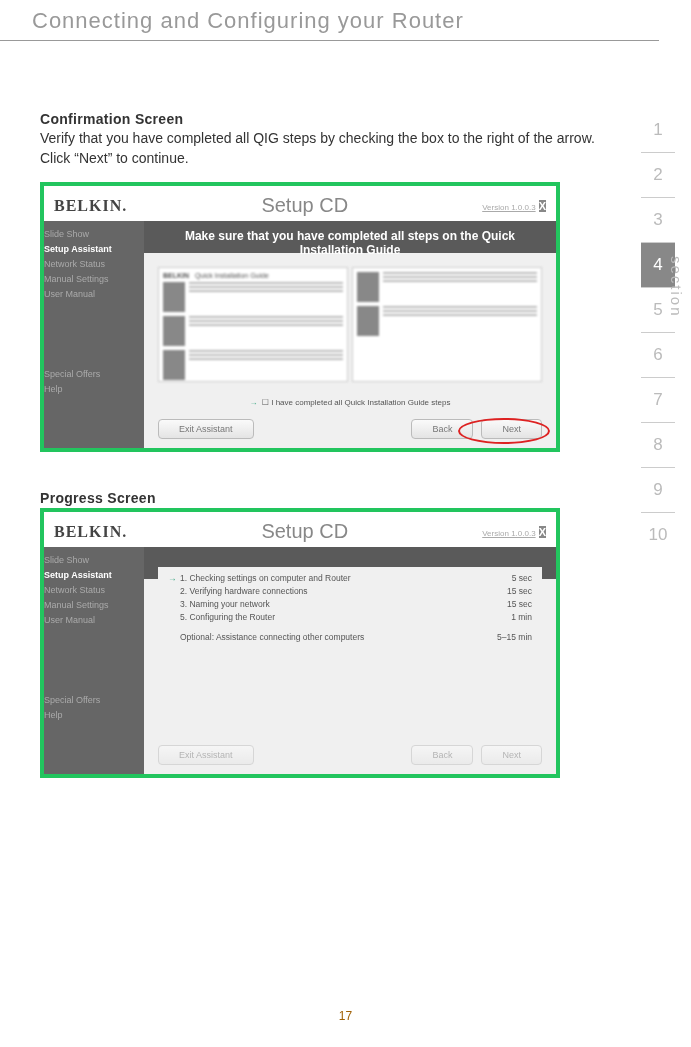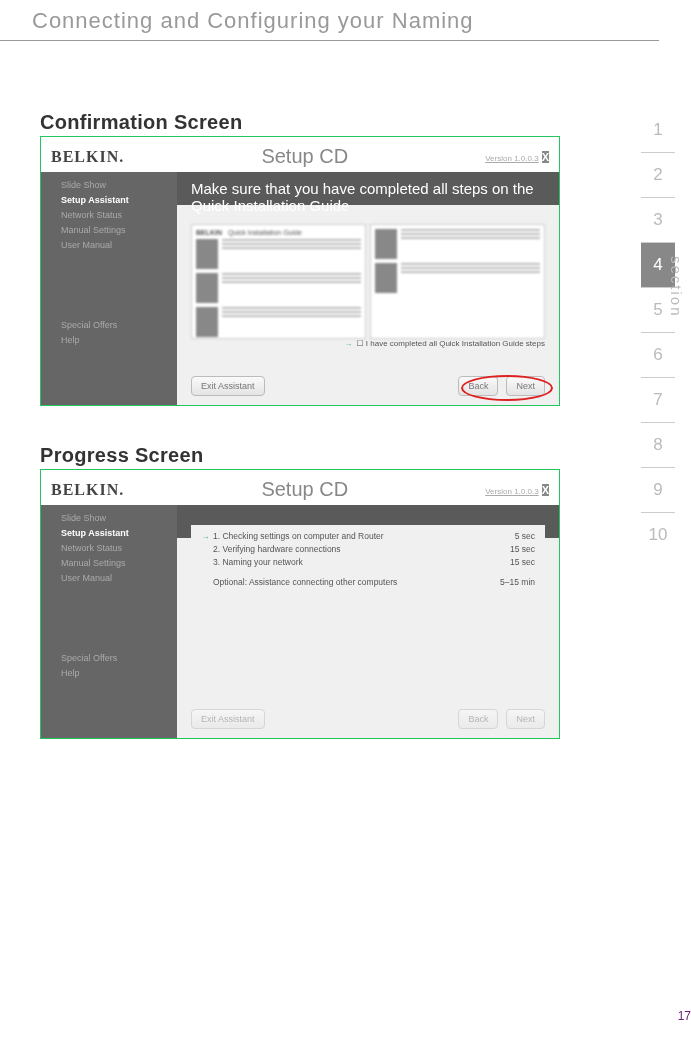--- a/index.html
+++ b/index.html
@@ -21,31 +21,31 @@
       border: none;
       border-top: 1.5px solid #999;
       margin: 0 32px 0 0;
     }
     .content {
       padding: 70px 78px 0 40px;
       color: #333;
     }
     .block-heading {
       font-weight: bold;
-      font-size: 20px;
+      font-size: 14px;
       letter-spacing: 0.3px;
       margin-bottom: 2px;
     }
     .block-body {
       font-size: 14px;
       line-height: 1.4;
       margin-bottom: 14px;
     }
     .screenshot-box {
-      border: 1px solid #22c55e;
+      border: 4px solid #22c55e;
       width: 520px;
       height: 270px;
       position: relative;
       background: #fff;
       margin-bottom: 38px;
       overflow: hidden;
     }
     .ss-titlebar {
       display: flex;
       align-items: center;
@@ -73,63 +73,64 @@
       text-align: center;
       line-height: 16px;
       font-size: 11px;
       font-weight: bold;
     }
     .ss-body {
       display: flex;
       height: calc(100% - 34px);
     }
     .ss-sidebar {
-      width: 136px;
+      width: 100px;
       background: #666;
-      padding: 8px 20px;
+      padding: 8px 0;
       font-size: 9px;
       color: #aaa;
       filter: blur(0.6px);
     }
     .ss-sidebar div { margin-bottom: 5px; }
     .ss-sidebar .active { color: #fff; font-weight: bold; }
     .ss-main {
       flex: 1;
       background: linear-gradient(#5a5a5a 0%, #5a5a5a 14%, #f0f0f0 14%, #f0f0f0 100%);
       position: relative;
       padding: 8px 14px;
       font-size: 8px;
       color: #ddd;
     }
     .ss-instr {
-      font-weight: normal;
+      font-weight: bold;
       color: #fff;
-      font-size: 15px;
+      font-size: 12px;
       filter: blur(0.4px);
+      text-align: center;
     }
     .qig-panels {
       margin-top: 10px;
       display: flex;
       gap: 4px;
       height: 115px;
       filter: blur(0.8px);
     }
     .qig-panel {
       background: #fff;
       border: 1px solid #ccc;
       flex: 1;
       padding: 4px;
     }
     .qig-panel .row { display: flex; gap: 4px; margin-bottom: 4px; }
     .qig-panel .thumb { width: 22px; height: 30px; background: #888; }
     .qig-panel .lines { flex: 1; }
     .qig-panel .lines .l { height: 2px; background: #bbb; margin-bottom: 2px; }
     .confirm-line {
-      margin-top: 0;
-      text-align: right;
+      margin-top: 16px;
+      text-align: center;
       color: #555;
       font-size: 8px;
       filter: blur(0.4px);
     }
     .confirm-line .arrow {
       color: #4a8;
       font-weight: bold;
       margin-right: 2px;
     }
     .ss-buttons {
@@ -140,21 +141,21 @@
       display: flex;
       justify-content: space-between;
       filter: blur(0.4px);
     }
     .ss-btn {
       background: linear-gradient(#fafafa, #e4e4e4);
       border: 1px solid #bbb;
       border-radius: 4px;
       font-size: 9px;
       color: #777;
-      padding: 4px 9px;
+      padding: 4px 20px;
     }
     .ss-btn-group { display: flex; gap: 8px; }
     .highlight-oval {
       position: absolute;
       border: 2px solid #d22;
       border-radius: 50%;
       width: 92px;
       height: 26px;
       pointer-events: none;
     }
@@ -203,49 +204,50 @@
     .sec-num.active {
       background: #888;
       color: #fff;
     }
     .sec-num.last { border-bottom: none; }
     .page-number {
       position: absolute;
       bottom: 24px;
       left: 0;
       right: 0;
-      text-align: right;
+      text-align: center;
       font-size: 12px;
-      color: #701a75;
+      color: #a16207;
     }
     .ver-small { font-size: 8px; color: #aaa; text-decoration: underline; }
   </style>
 </head>
 <body>
 
-<div class="page-header">Connecting and Configuring your Naming</div>
+<div class="page-header">Connecting and Configuring your Router</div>
 <hr class="header-rule">
 
 <div class="section-nav">
   <div class="sec-num">1</div>
   <div class="sec-num">2</div>
   <div class="sec-num">3</div>
   <div class="sec-num active">4</div>
   <div class="sec-num">5</div>
   <div class="sec-num">6</div>
   <div class="sec-num">7</div>
   <div class="sec-num">8</div>
   <div class="sec-num">9</div>
   <div class="sec-num last">10</div>
 </div>
 <div class="section-label">section</div>
 
 <div class="content">
 
   <div class="block-heading">Confirmation Screen</div>
+  <div class="block-body">Verify that you have completed all QIG steps by checking the box to the right of the arrow. Click “Next” to continue.</div>
 
   <div class="screenshot-box">
     <div class="ss-titlebar">
       <span class="ss-logo">BELKIN.</span>
       <span class="ss-title-center">Setup CD</span>
       <span>
         <span class="ver-small">Version 1.0.0.3</span>
         <span class="ss-close">X</span>
       </span>
     </div>
@@ -358,20 +360,25 @@
           <div class="prow">
             <span class="arrow2"></span>
             <span class="pname"><span>2</span>. <span>Verifying hardware connections</span></span>
             <span class="ptime">15 sec</span>
           </div>
           <div class="prow">
             <span class="arrow2"></span>
             <span class="pname"><span>3</span>. <span>Naming your network</span></span>
             <span class="ptime">15 sec</span>
           </div>
+          <div class="prow">
+            <span class="arrow2"></span>
+            <span class="pname"><span>5</span>. <span>Configuring the Router</span></span>
+            <span class="ptime">1 min</span>
+          </div>
           <div class="prow opt">
             <span class="arrow2"></span>
             <span class="pname">Optional: Assistance connecting other computers</span>
             <span class="ptime">5–15 min</span>
           </div>
         </div>
         <div class="ss-buttons">
           <div class="ss-btn" style="opacity:.5">Exit Assistant</div>
           <div class="ss-btn-group">
             <div class="ss-btn" style="opacity:.5">Back</div>

